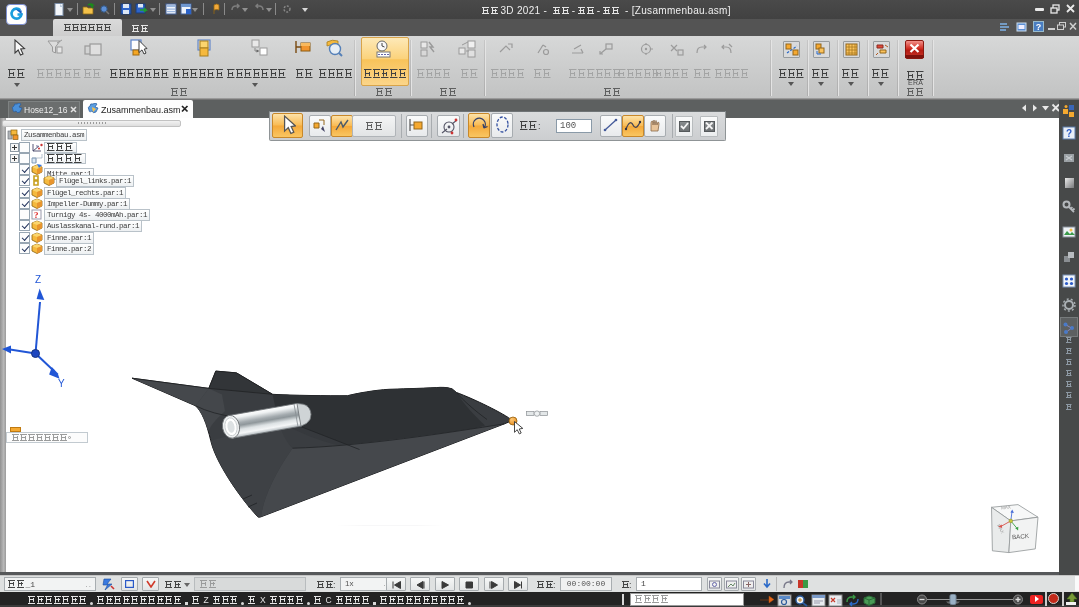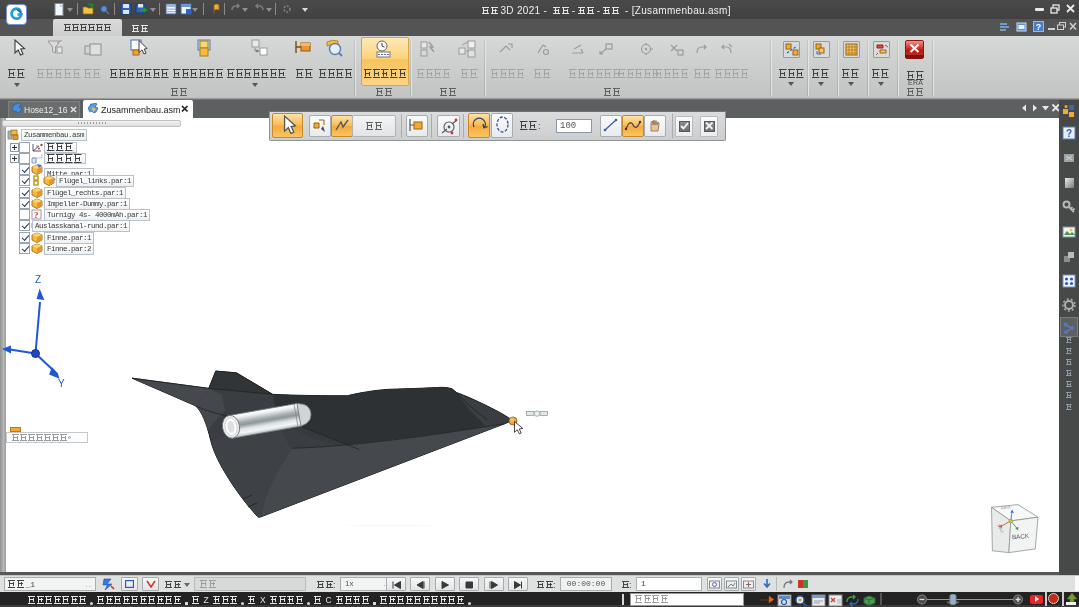--- a/index.html
+++ b/index.html
@@ -660,21 +660,21 @@
     <rect x="1" y="1" width="9" height="9" fill="#fff" stroke="#99a"></rect>
     <text x="3" y="9" font-size="9" font-weight="bold" fill="#d22" font-family="Liberation Serif">?</text>
   </svg>
 <div class="lbl" style="left:44px;top:209.0px">Turnigy&nbsp;4s-&nbsp;4000mAh.par:1</div>
 <div class="cbx ck" style="left:19px;top:220.3px"></div>
 <svg class="abs" style="left:31px;top:220.3px" width="12" height="11">
     <path d="M1,3 L6,1 L11,3 L11,8 L6,10.5 L1,8 Z" fill="#f5b93d" stroke="#8a6210" stroke-width="0.8"></path>
     <path d="M1,3 L6,5 L11,3 L6,1 Z" fill="#fbd56e"></path>
     <path d="M6,5 L6,10.5 L11,8 L11,3 Z" fill="#e8952e"></path>
   </svg>
-<div class="lbl" style="left:32px;top:220.3px">Auslasskanal-rund.par:1</div>
+<div class="lbl" style="left:44px;top:220.3px">Auslasskanal-rund.par:1</div>
 <div class="cbx ck" style="left:19px;top:231.5px"></div>
 <svg class="abs" style="left:31px;top:231.5px" width="12" height="11">
     <path d="M1,3 L6,1 L11,3 L11,8 L6,10.5 L1,8 Z" fill="#f5b93d" stroke="#8a6210" stroke-width="0.8"></path>
     <path d="M1,3 L6,5 L11,3 L6,1 Z" fill="#fbd56e"></path>
     <path d="M6,5 L6,10.5 L11,8 L11,3 Z" fill="#e8952e"></path>
   </svg>
 <div class="lbl" style="left:44px;top:231.5px">Finne.par:1</div>
 <div class="cbx ck" style="left:19px;top:242.8px"></div>
 <svg class="abs" style="left:31px;top:242.8px" width="12" height="11">
     <path d="M1,3 L6,1 L11,3 L11,8 L6,10.5 L1,8 Z" fill="#f5b93d" stroke="#8a6210" stroke-width="0.8"></path>

